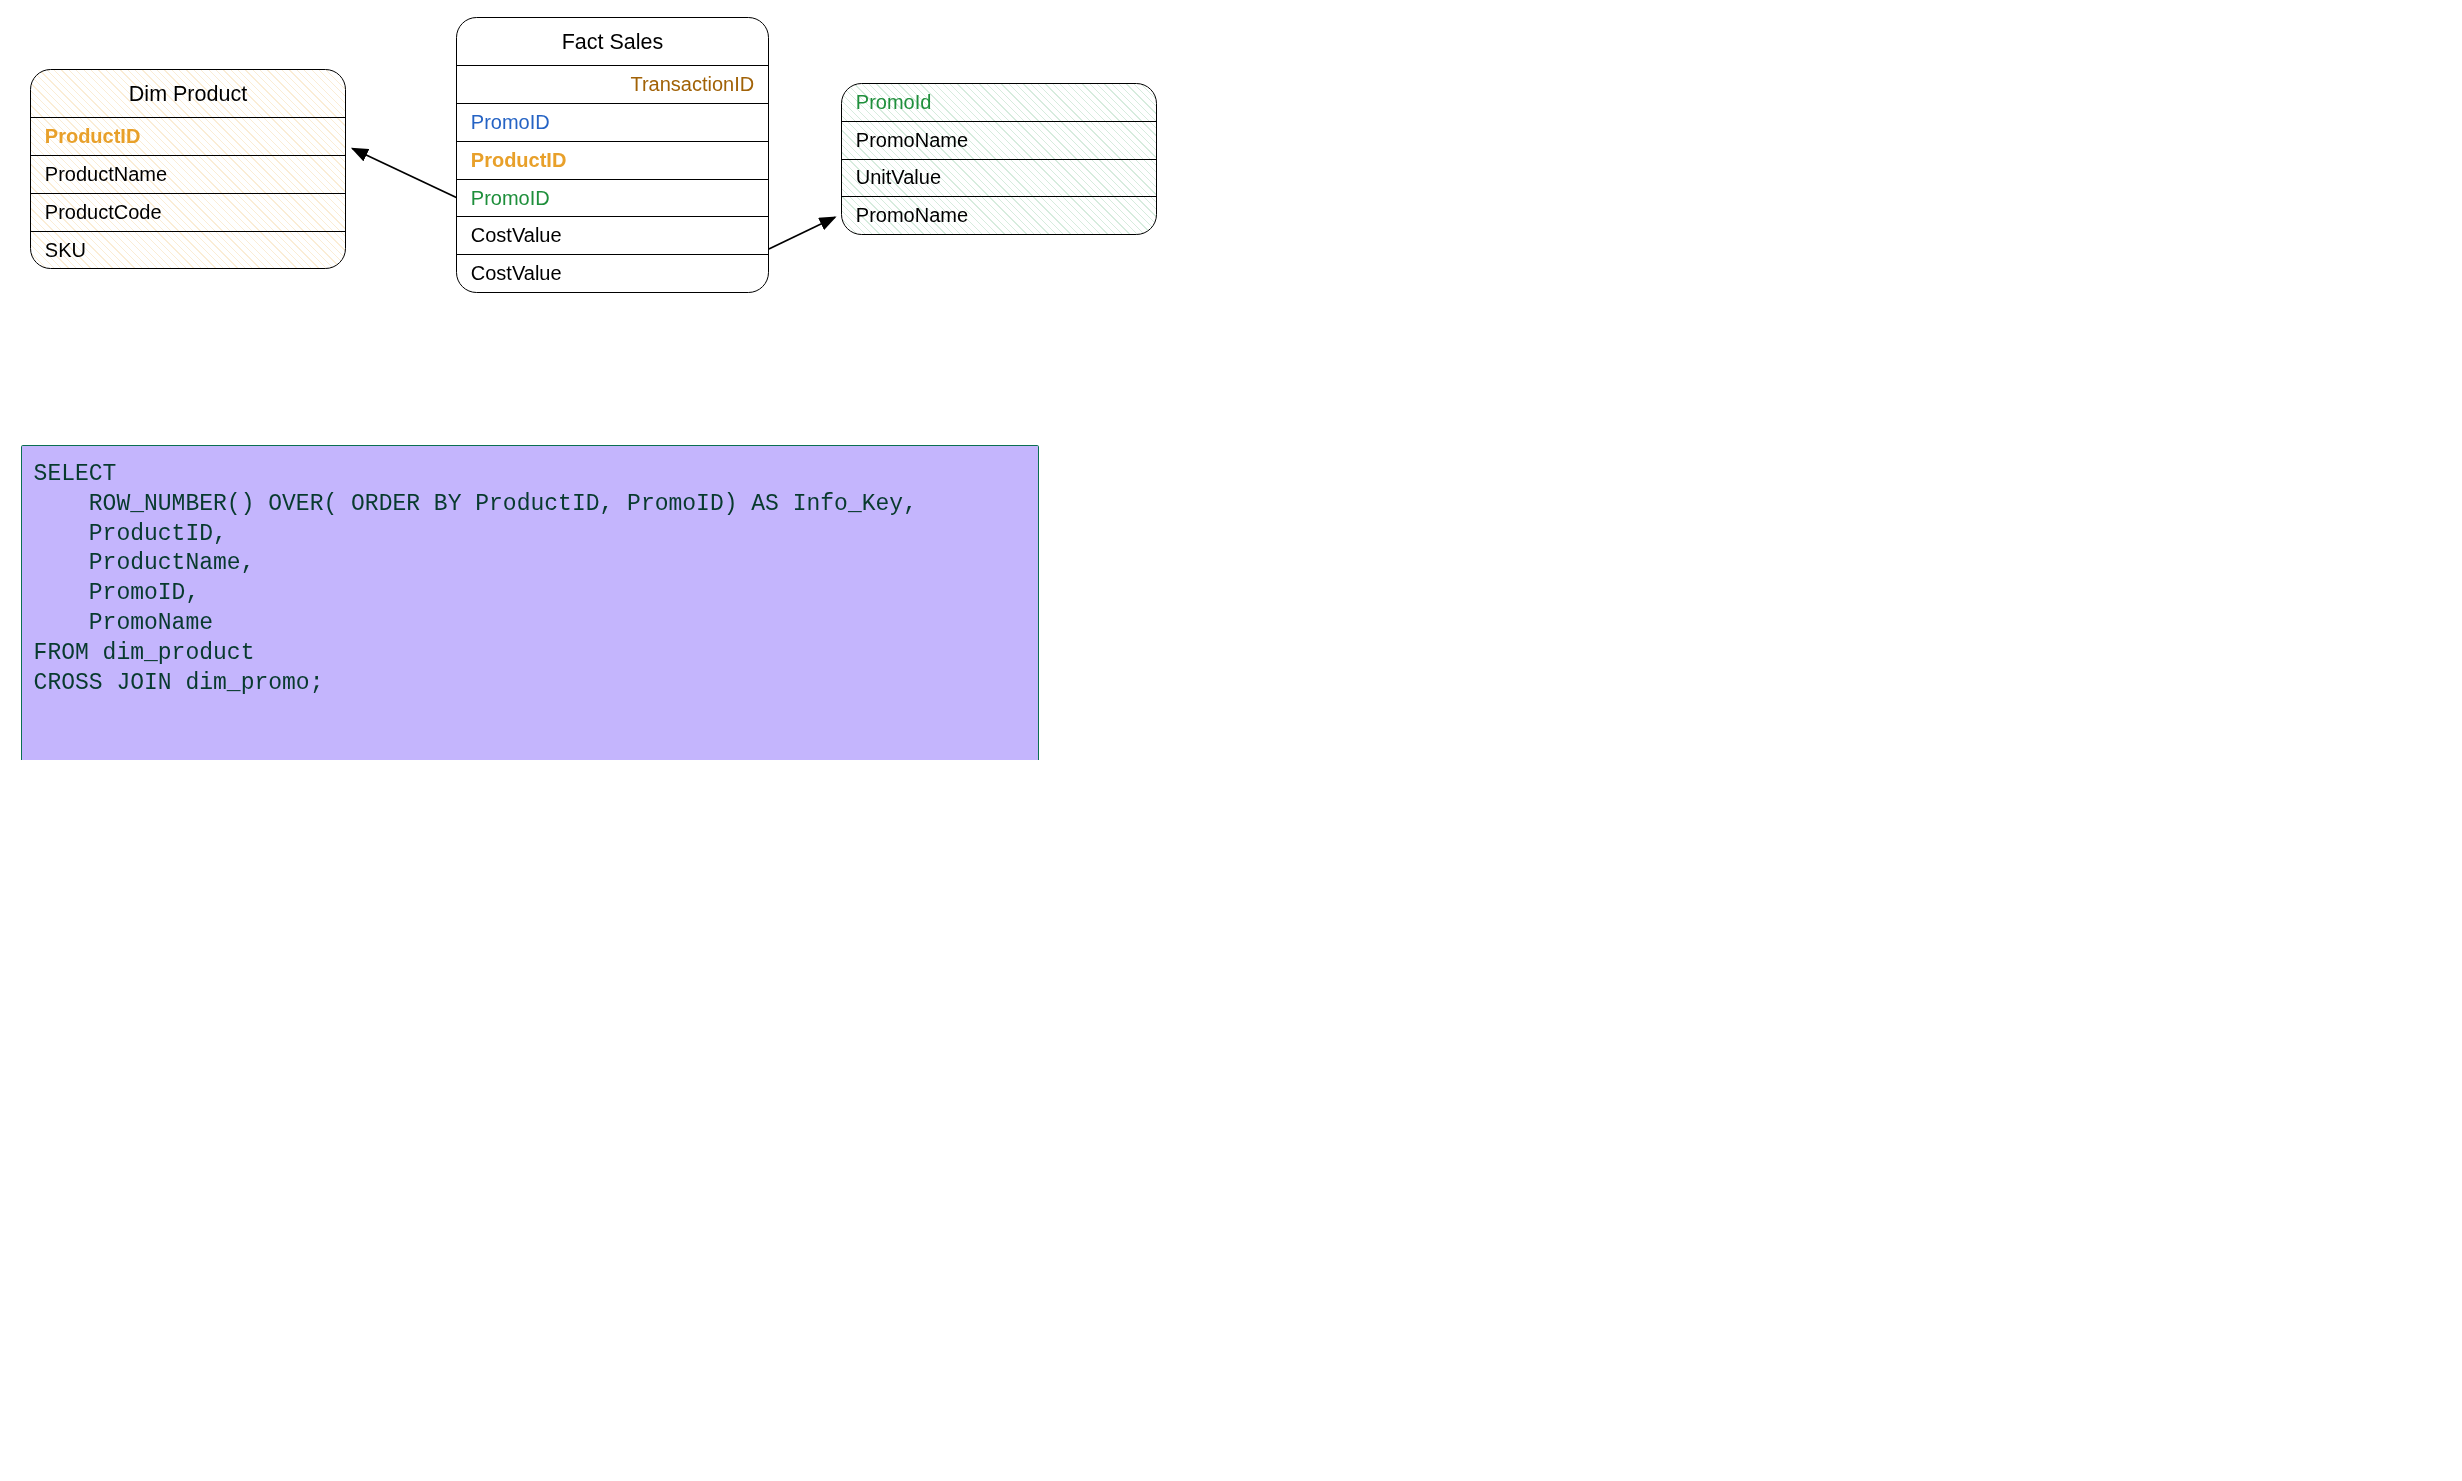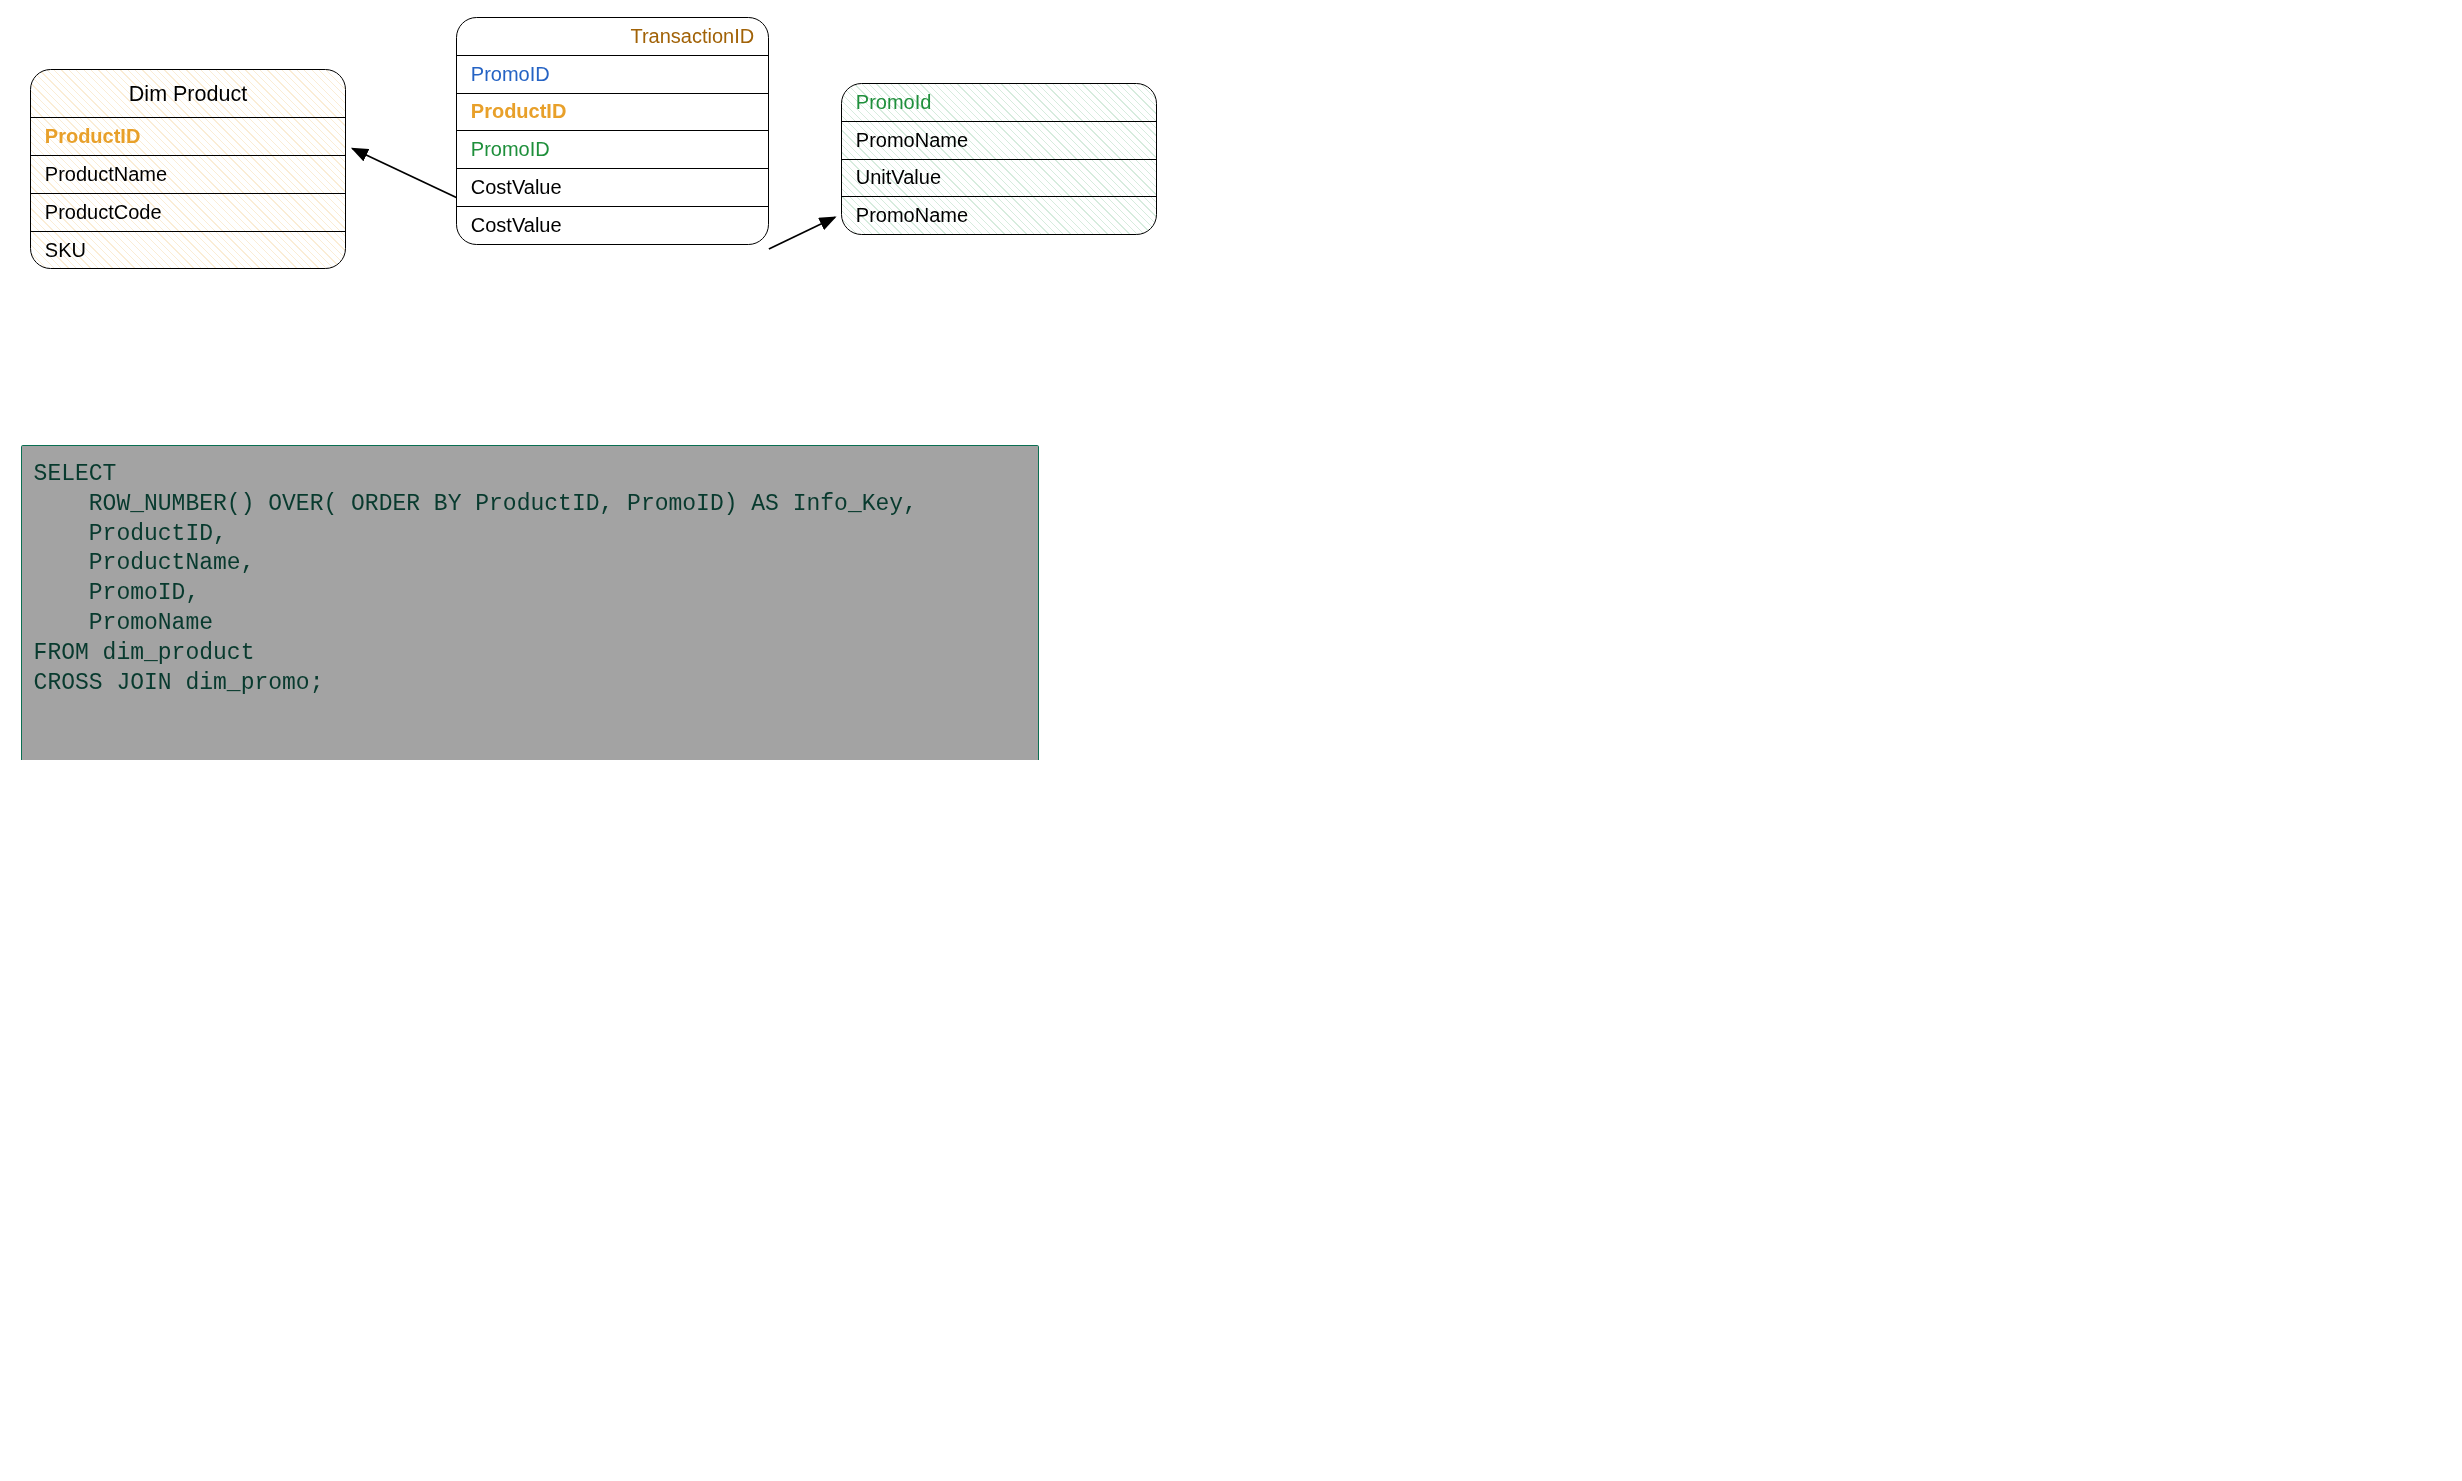--- a/index.html
+++ b/index.html
@@ -63,21 +63,21 @@
     height: 395px;
     pointer-events: none;
   }
 
   .sql-block {
     position: absolute;
     left: 20.6px;
     top: 445px;
     width: 1018px;
     height: 346px;
-    background: #a3a3a3;
+    background: #c4b5fd;
     border: 1.7px solid #0a6f52;
     box-sizing: border-box;
     padding: 13.8px 12px;
     border-radius: 1.7px;
   }
   .sql-block pre {
     margin: 0;
     font-family: ui-monospace, Menlo, Consolas, "Courier New", monospace;
     font-size: 23px;
     line-height: 1.3;
@@ -92,20 +92,21 @@
 
   <div class="table-box hatch-orange" style="left:30px; top:69px; width:316px;">
     <div class="table-header">Dim Product</div>
     <div class="table-row clr-orange">ProductID</div>
     <div class="table-row clr-black">ProductName</div>
     <div class="table-row clr-black">ProductCode</div>
     <div class="table-row clr-black">SKU</div>
   </div>
 
   <div class="table-box" style="left:456px; top:17px; width:313px;">
+    <div class="table-header">Fact Sales</div>
     <div class="table-row clr-red">TransactionID</div>
     <div class="table-row clr-blue">PromoID</div>
     <div class="table-row clr-orange">ProductID</div>
     <div class="table-row clr-green">PromoID</div>
     <div class="table-row clr-black">CostValue</div>
     <div class="table-row clr-black">CostValue</div>
   </div>
 
   <div class="table-box hatch-green" style="left:841px; top:83px; width:316px;">
     <div class="table-row clr-green">PromoId</div>

